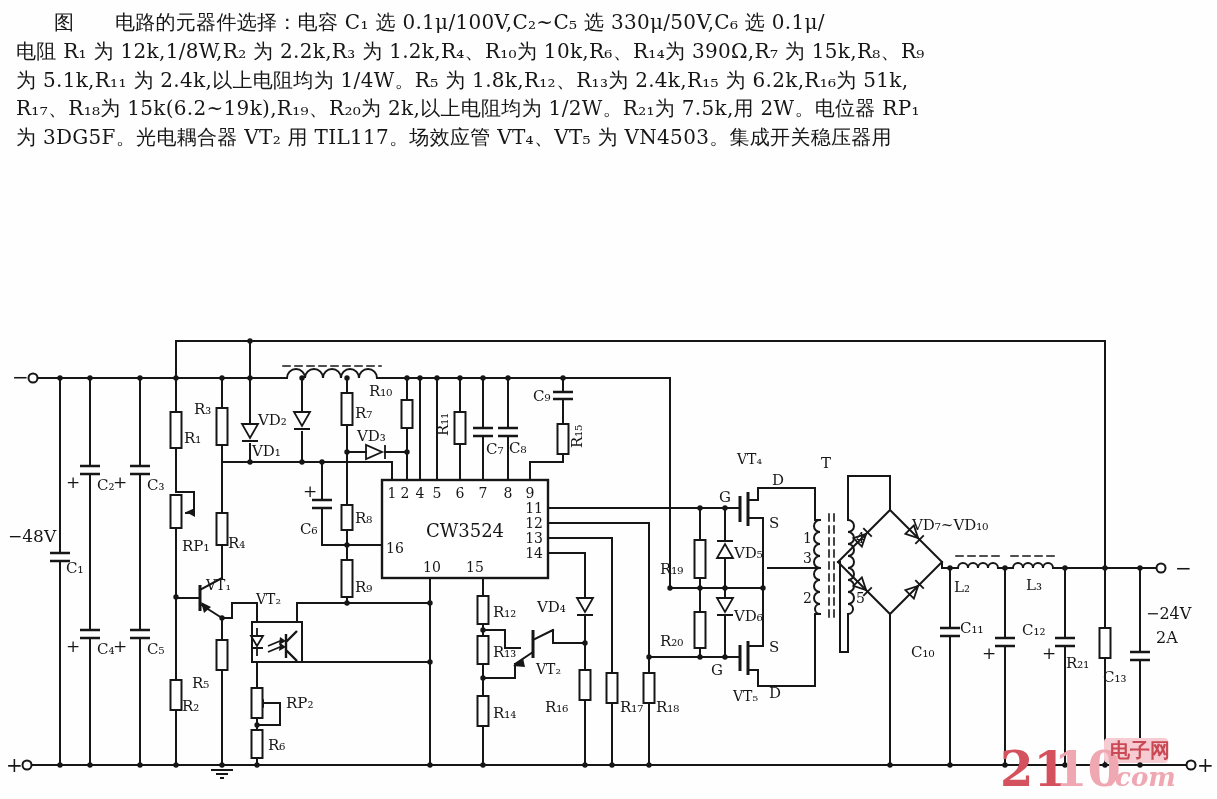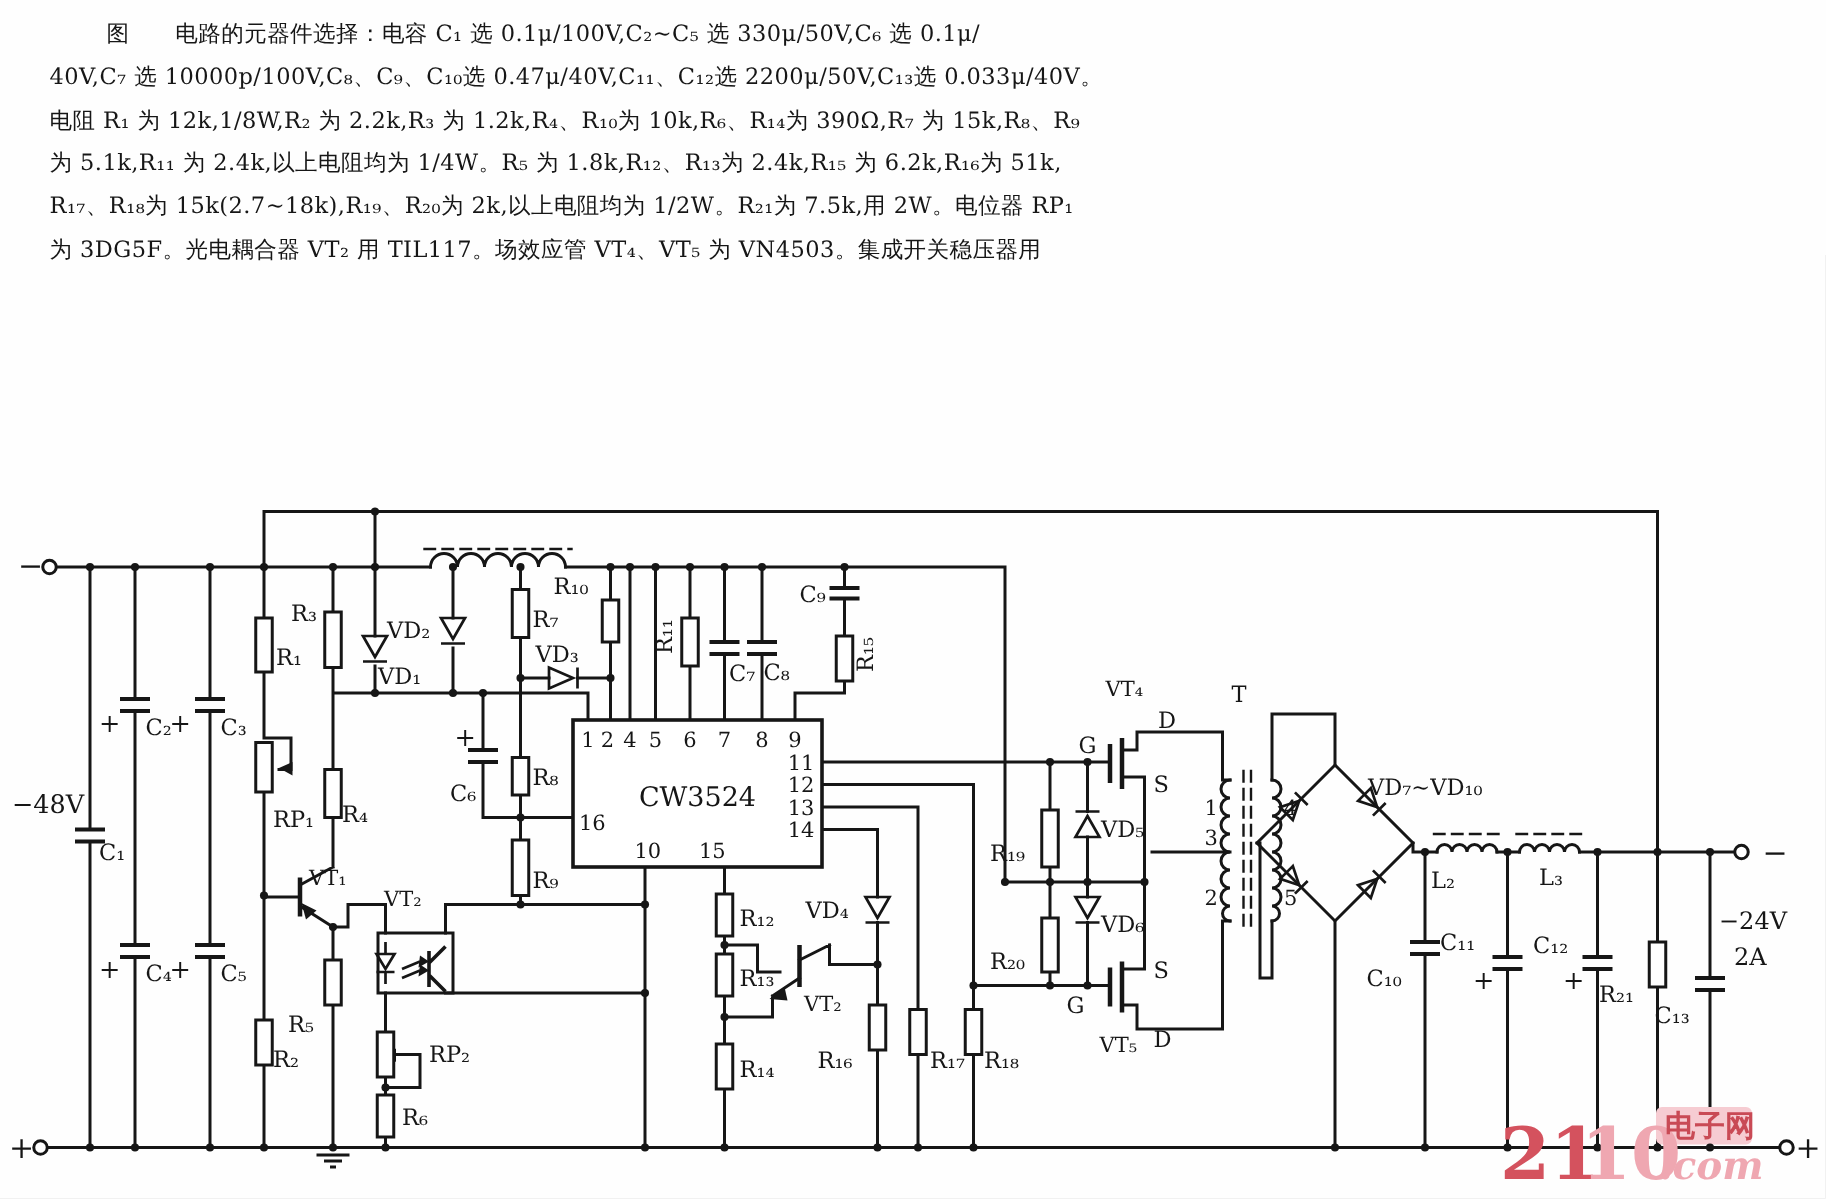--- a/index.html
+++ b/index.html
@@ -1,34 +1,33 @@
 <!DOCTYPE html>
 <html><head>
 <meta charset="utf-8">
 <style>
   html,body{margin:0;padding:0;background:#e8e8e8;}
   #page{position:relative;width:1217px;height:799px;background:#fefefe;overflow:hidden;
         font-family:"DejaVu Serif","Liberation Serif",serif;}
   #textblock{position:absolute;top:8px;left:16px;width:1185px;color:#161616;
-             font-size:15px;line-height:28.8px;letter-spacing:.3px;margin-left:17px;}
+             font-size:20px;line-height:28.8px;letter-spacing:.3px;}
   #textblock .tline{white-space:nowrap;}
   #textblock .tline.first{padding-left:38px;}
   #schem{position:absolute;left:0;top:0;width:1217px;height:799px;}
   svg text{font-family:"DejaVu Serif","Liberation Serif",serif;}
 </style>
 </head>
 <body>
 <div id="page">
 
   <div id="textblock">
     <div class="tline first">图　　电路的元器件选择：电容 C₁ 选 0.1μ/100V,C₂~C₅ 选 330μ/50V,C₆ 选 0.1μ/</div>
-    <div class="tline">40V,C₇ 选 10000p/100V,C₈、C₉、C₁₀选 0.47μ/40V,C₁₁、C₁₂选 2200μ/50V,C₁₃选 0.033μ/40V。</div>
     <div class="tline">电阻 R₁ 为 12k,1/8W,R₂ 为 2.2k,R₃ 为 1.2k,R₄、R₁₀为 10k,R₆、R₁₄为 390Ω,R₇ 为 15k,R₈、R₉</div>
     <div class="tline">为 5.1k,R₁₁ 为 2.4k,以上电阻均为 1/4W。R₅ 为 1.8k,R₁₂、R₁₃为 2.4k,R₁₅ 为 6.2k,R₁₆为 51k,</div>
-    <div class="tline">R₁₇、R₁₈为 15k(2.7~18k),R₁₉、R₂₀为 2k,以上电阻均为 1/2W。R₂₁为 7.5k,用 2W。电位器 RP₁</div>
+    <div class="tline">R₁₇、R₁₈为 15k(6.2~19k),R₁₉、R₂₀为 2k,以上电阻均为 1/2W。R₂₁为 7.5k,用 2W。电位器 RP₁</div>
     <div class="tline">为 3DG5F。光电耦合器 VT₂ 用 TIL117。场效应管 VT₄、VT₅ 为 VN4503。集成开关稳压器用</div>
   </div>
 
   <svg id="schem" viewBox="0 0 1217 799">
     <g stroke="#161616" stroke-width="2" fill="none" stroke-linecap="square">
       <path d="
         M37,378 H287 M377,378 H670 M670,378 V588
         M176,341 H1105 M1105,341 V568
         M176,341 V412 M176,448 V492 M176,492 H194 V513 H186 M176,528 V680 M176,710 V765
         M200,598 H176 M200,590 L222,578 M200,604 L222,618

